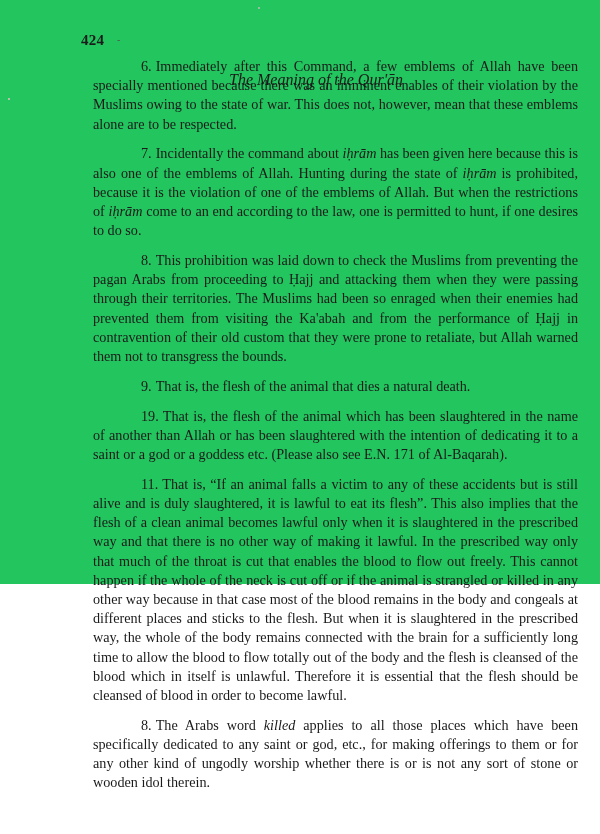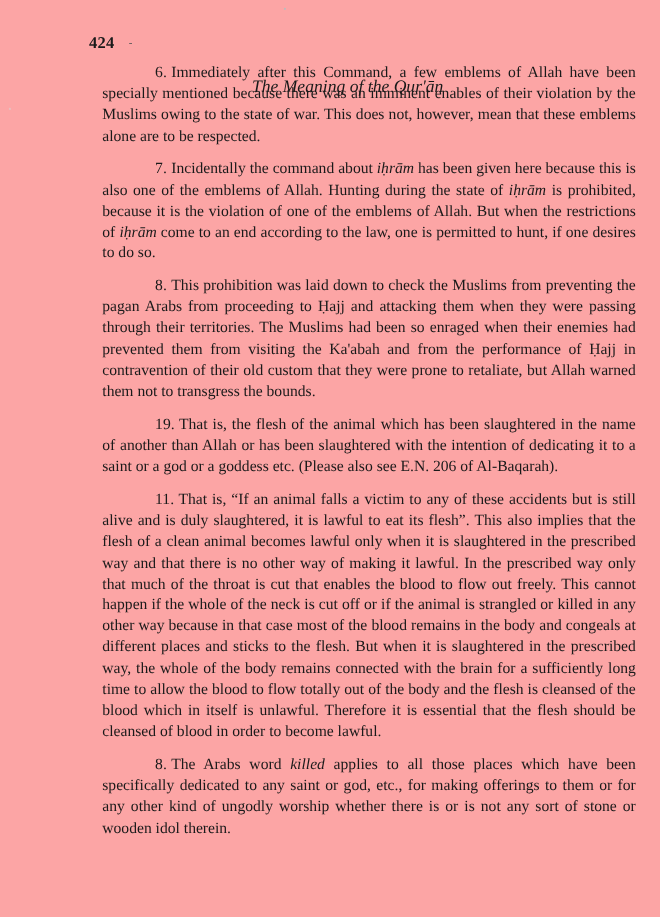--- a/index.html
+++ b/index.html
@@ -11,22 +11,22 @@
       width: 600px;
       height: 834px;
       position: relative;
       overflow: hidden;
       font-family: "Liberation Serif", "DejaVu Serif", serif;
       color: #1a1a1a;
     }
     .page {
       position: absolute;
       left: 0; top: 0;
-      width: 600px; height: 834px;
-      background: #fca5a5;
+      width: 600px; height: 584px;
+      background: #22c55e;
     }
     .header {
       position: absolute;
       left: 81px;
       top: 30px;
       width: 492px;
       height: 22px;
     }
     .page-number {
       position: absolute;
@@ -93,17 +93,18 @@
   <div class="header">
     <span class="page-number">424</span>
     <span class="header-dash">-</span>
     <span class="running-title">The Meaning of the Qur'ān</span>
   </div>
 
   <div class="body-text" id="body-text">
       <p class="para note"><span class="num">6.</span><span>Immediately after this Command, a few emblems of Allah have been specially mentioned because there was an imminent enables of their violation by the Muslims owing to the state of war. This does not, however, mean that these emblems alone are to be respected.</span></p>
       <p class="para note"><span class="num">7.</span><span>Incidentally the command about </span><em>iḥrām</em><span> has been given here because this is also one of the emblems of Allah. Hunting during the state of </span><em>iḥrām</em><span> is prohibited, because it is the violation of one of the emblems of Allah. But when the restrictions of </span><em>iḥrām</em><span> come to an end according to the law, one is permitted to hunt, if one desires to do so.</span></p>
       <p class="para note"><span class="num">8.</span><span>This prohibition was laid down to check the Muslims from preventing the pagan Arabs from proceeding to Ḥajj and attacking them when they were passing through their territories. The Muslims had been so enraged when their enemies had prevented them from visiting the Ka'abah and from the performance of Ḥajj in contravention of their old custom that they were prone to retaliate, but Allah warned them not to transgress the bounds.</span></p>
-      <p class="para note"><span class="num">19.</span><span>That is, the flesh of the animal which has been slaughtered in the name of another than Allah or has been slaughtered with the intention of dedicating it to a saint or a god or a goddess etc. (Please also see E.N. 206 of Al-Baqarah).</span></p>
+      <p class="para note"><span class="num">9.</span><span>That is, the flesh of the animal that dies a natural death.</span></p>
+      <p class="para note"><span class="num">19.</span><span>That is, the flesh of the animal which has been slaughtered in the name of another than Allah or has been slaughtered with the intention of dedicating it to a saint or a god or a goddess etc. (Please also see E.N. 171 of Al-Baqarah).</span></p>
       <p class="para note"><span class="num">11.</span><span>That is, “If an animal falls a victim to any of these accidents but is still alive and is duly slaughtered, it is lawful to eat its flesh”. This also implies that the flesh of a clean animal becomes lawful only when it is slaughtered in the prescribed way and that there is no other way of making it lawful. In the prescribed way only that much of the throat is cut that enables the blood to flow out freely. This cannot happen if the whole of the neck is cut off or if the animal is strangled or killed in any other way because in that case most of the blood remains in the body and congeals at different places and sticks to the flesh. But when it is slaughtered in the prescribed way, the whole of the body remains connected with the brain for a sufficiently long time to allow the blood to flow totally out of the body and the flesh is cleansed of the blood which in itself is unlawful. Therefore it is essential that the flesh should be cleansed of blood in order to become lawful.</span></p>
       <p class="para note"><span class="num">8.</span><span>The Arabs word </span><em>killed</em><span> applies to all those places which have been specifically dedicated to any saint or god, etc., for making offerings to them or for any other kind of ungodly worship whether there is or is not any sort of stone or wooden idol therein.</span></p>
     </div>
 </div>
 
 </body></html>

